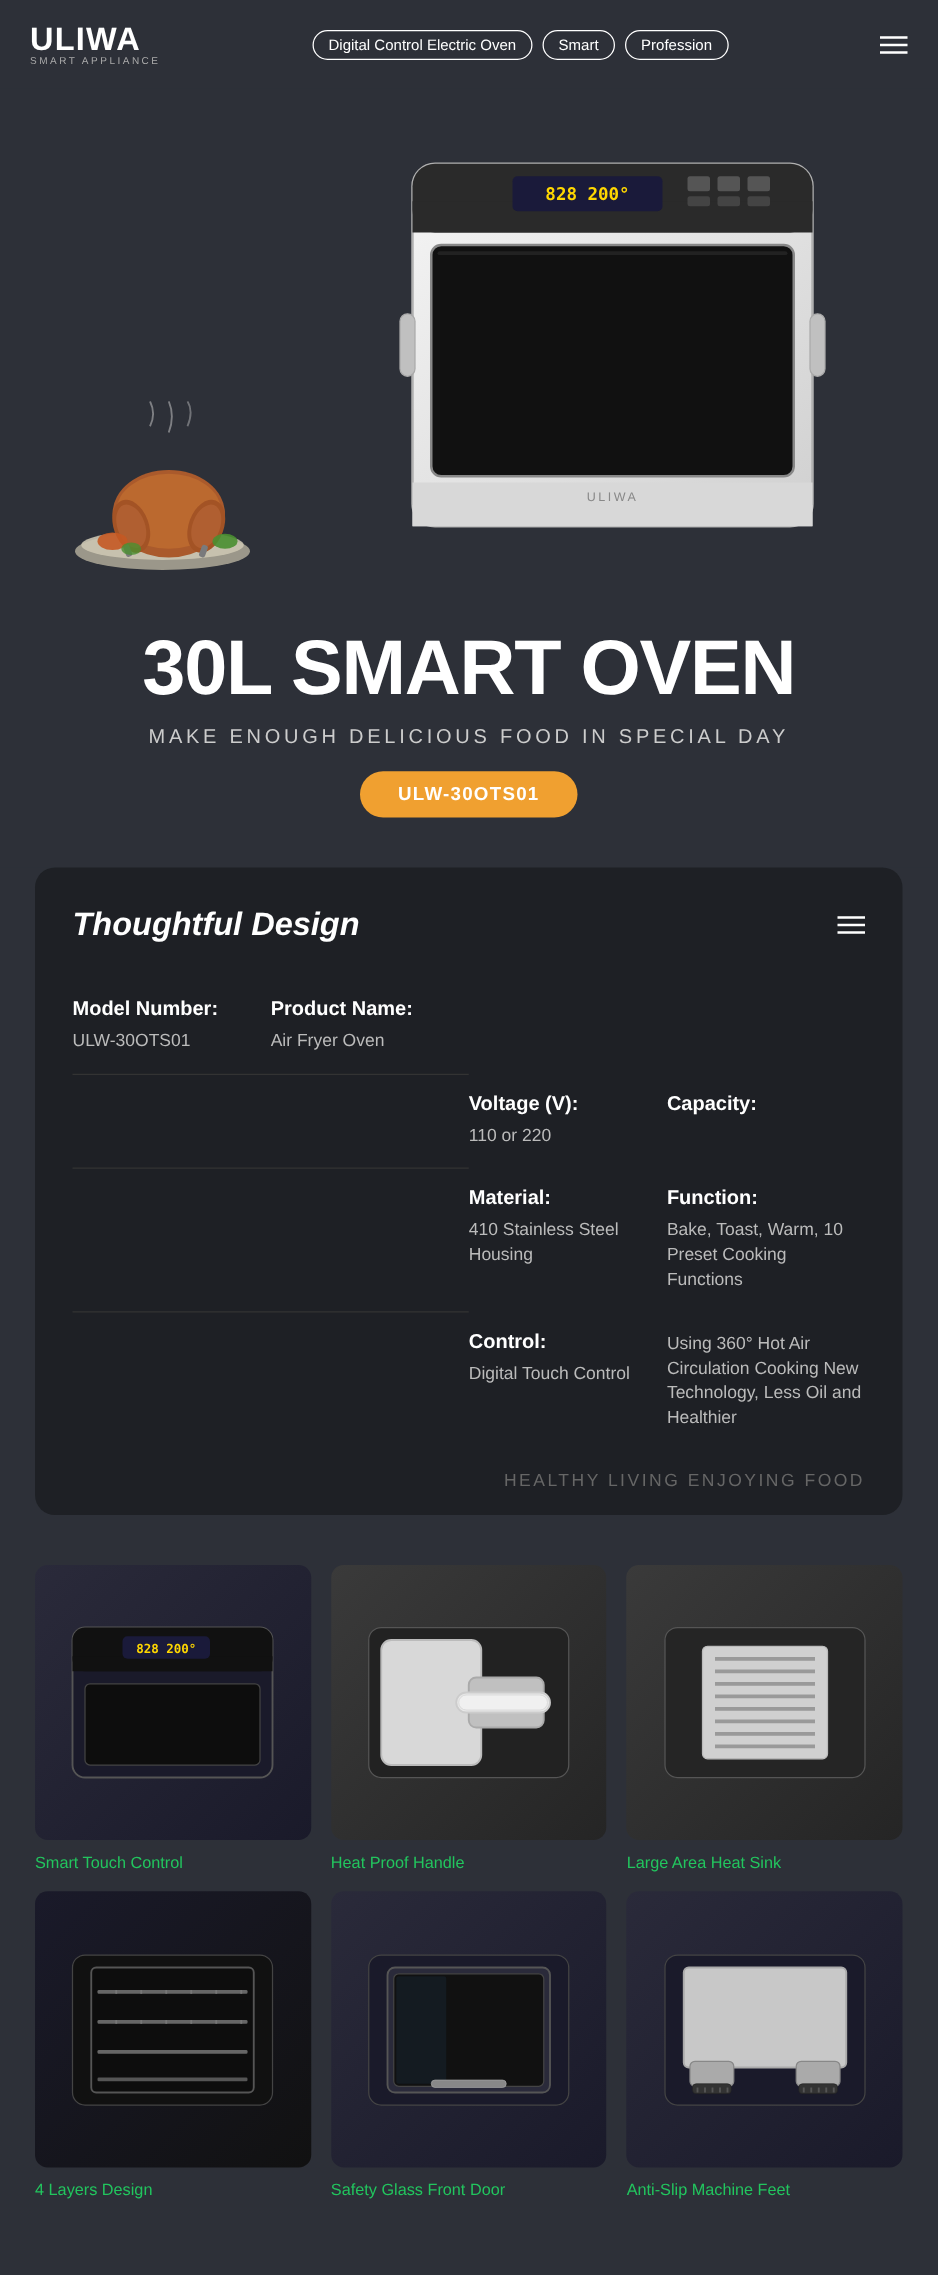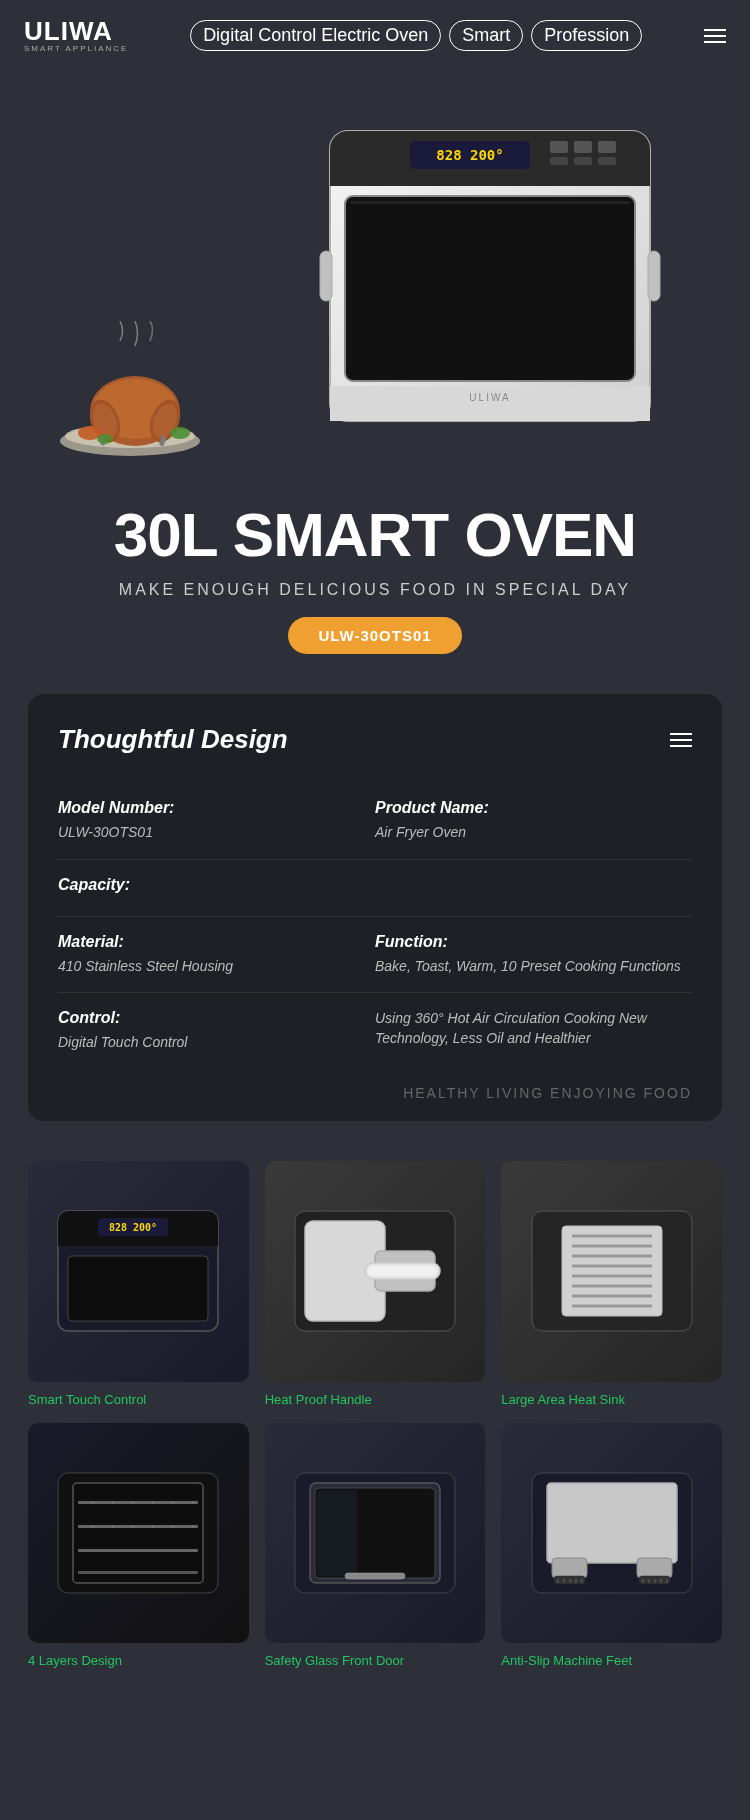--- a/index.html
+++ b/index.html
@@ -37,21 +37,21 @@
     }
     .nav-tags {
       display: flex;
       align-items: center;
       gap: 8px;
     }
     .nav-tag {
       border: 1.5px solid #ffffff;
       border-radius: 20px;
       padding: 4px 12px;
-      font-size: 18px;
+      font-size: 12px;
       color: #ffffff;
       white-space: nowrap;
     }
     .hamburger {
       display: flex;
       flex-direction: column;
       gap: 4px;
       cursor: pointer;
     }
     .hamburger span {
@@ -132,23 +132,22 @@
       gap: 4px;
     }
     .spec-menu-icon span {
       display: block;
       width: 22px;
       height: 2px;
       background: #ffffff;
     }
     .spec-grid {
       display: grid;
-      grid-template-columns: 1fr 1fr;
+      grid-template-columns: 1fr 1fr 1fr 1fr;
       gap: 0;
-      font-style: italic;
     }
     .spec-item {
       padding: 16px 0;
     }
     .spec-label {
       font-size: 16px;
       font-weight: 700;
       color: #ffffff;
       margin-bottom: 6px;
     }
@@ -326,20 +325,24 @@
       <div class="spec-value">ULW-30OTS01</div>
     </div>
     <div class="spec-item">
       <div class="spec-label">Product Name:</div>
       <div class="spec-value">Air Fryer Oven</div>
     </div>
 
     <hr class="spec-divider">
 
     <div class="spec-item">
+      <div class="spec-label">Voltage (V):</div>
+      <div class="spec-value">110 or 220</div>
+    </div>
+    <div class="spec-item">
       <div class="spec-label">Capacity:</div>
     </div>
 
     <hr class="spec-divider">
 
     <div class="spec-item">
       <div class="spec-label">Material:</div>
       <div class="spec-value">410 Stainless Steel Housing</div>
     </div>
     <div class="spec-item">

